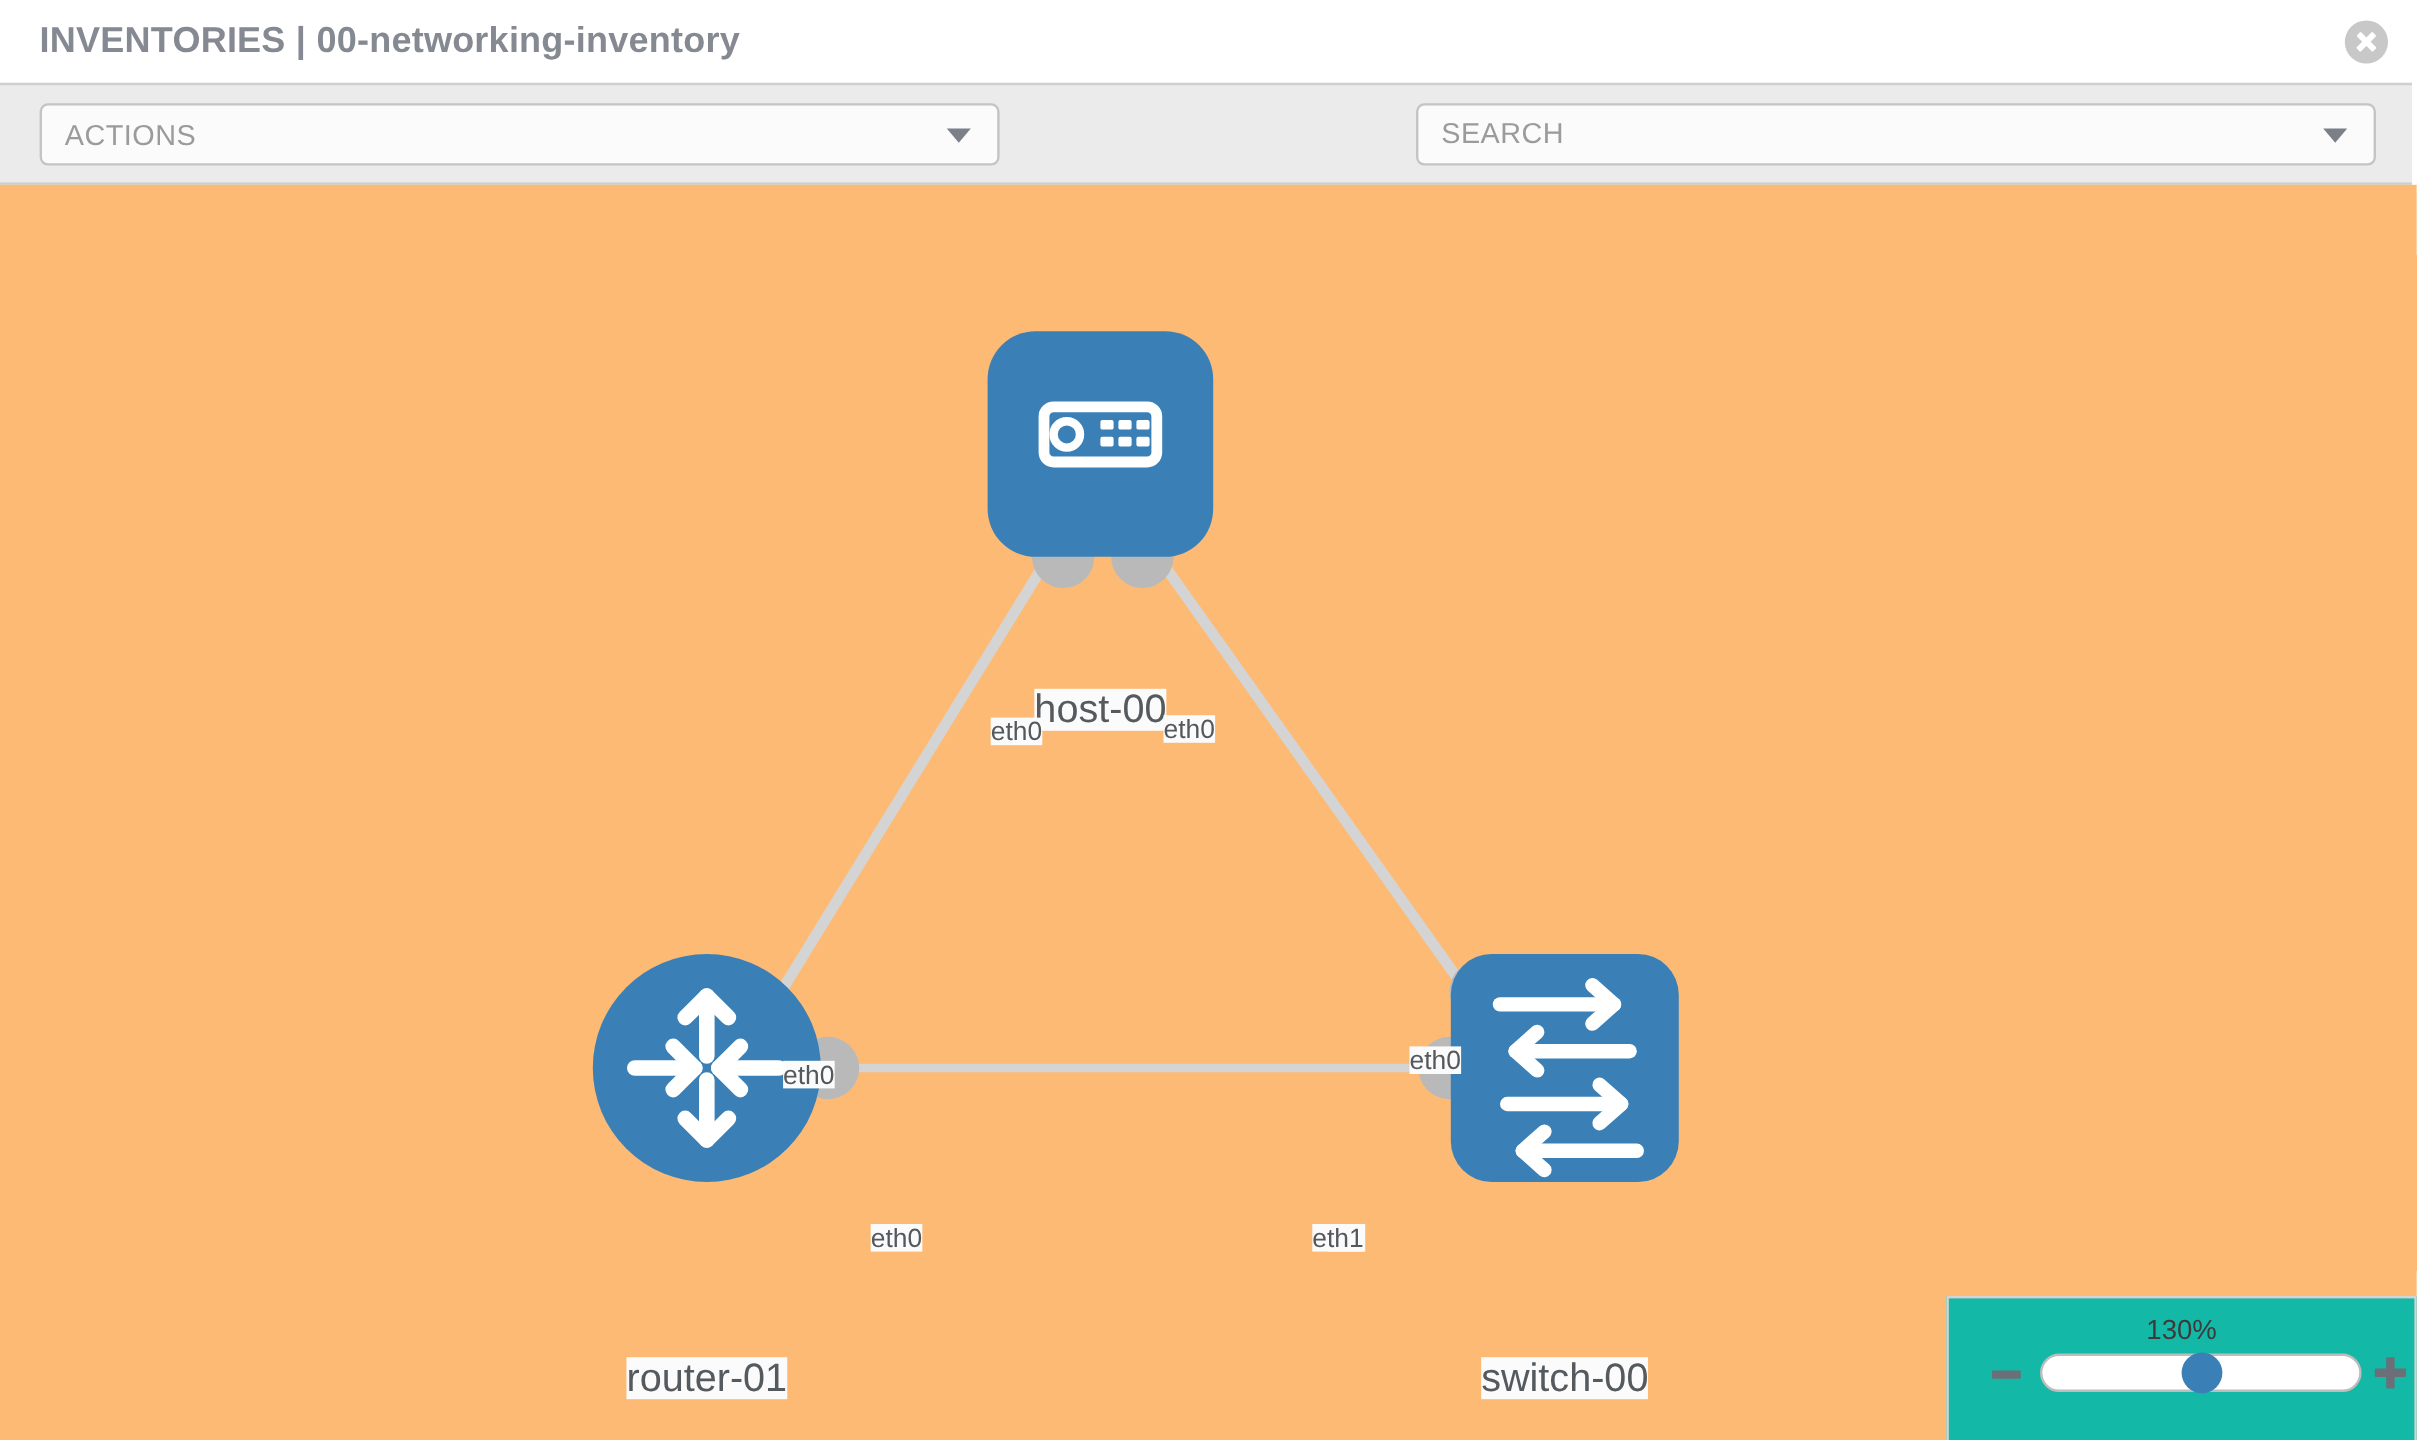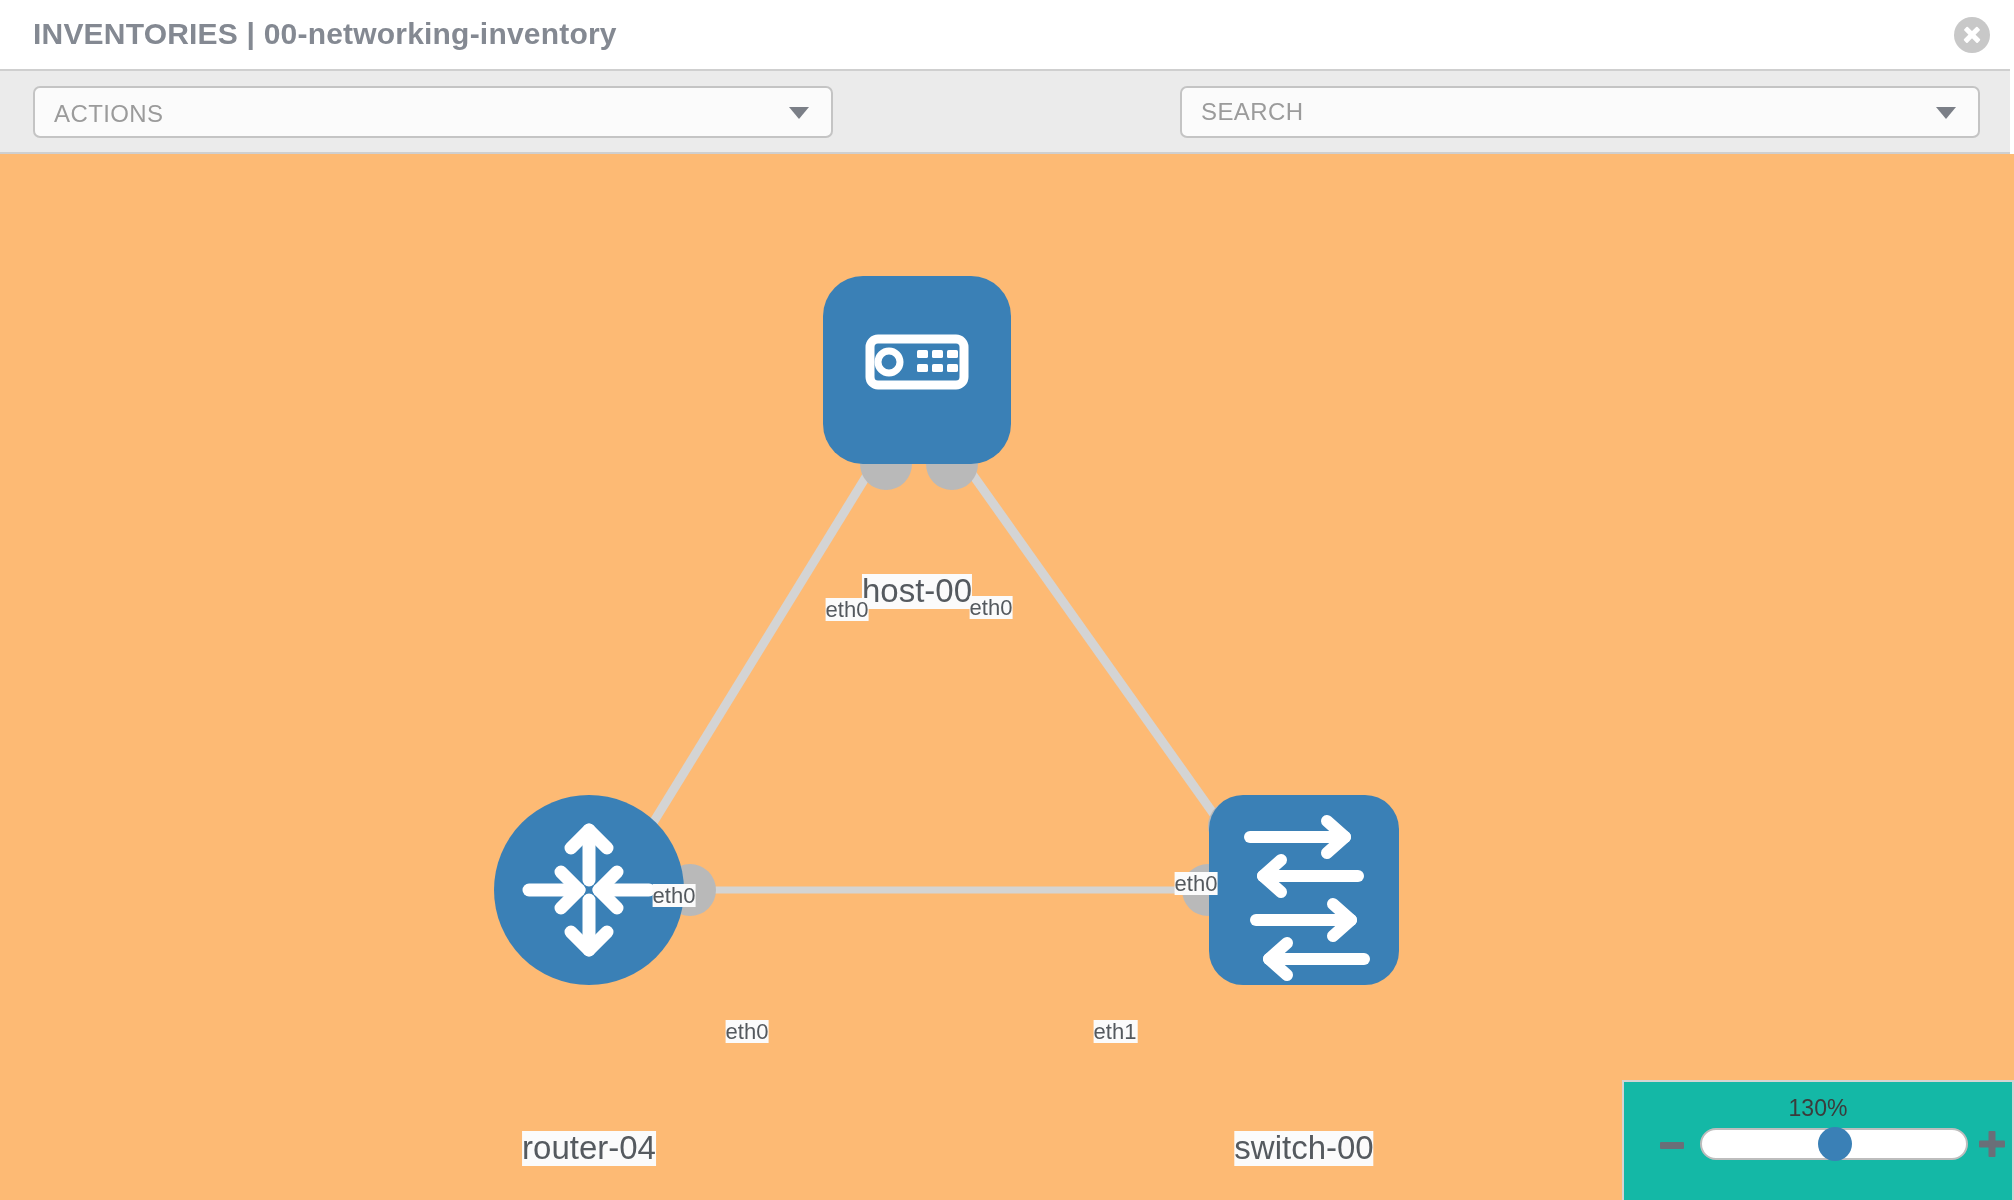--- a/index.html
+++ b/index.html
@@ -363,21 +363,21 @@
             <path d="M1281 706 L1263 722 L1281 738"></path>
           <path d="M1256 766 L1351 766"></path>
             <path d="M1333 750 L1351 766 L1333 782"></path>
           <path d="M1364 805 L1269 805"></path>
             <path d="M1287 789 L1269 805 L1287 821"></path>
         </g>
       </g>
     </svg>
 
     <div class="node-label big" style="left:917px; top:420px;">host-00</div>
-    <div class="node-label big" style="left:589px; top:977px;">router-04</div>
+    <div class="node-label big" style="left:589px; top:977px;">router-01</div>
     <div class="node-label big" style="left:1304px; top:977px;">switch-00</div>
 
     <div class="port-label" style="left:847px; top:444px;">eth0</div>
     <div class="port-label" style="left:991px; top:442px;">eth0</div>
     <div class="port-label" style="left:674px; top:730px;">eth0</div>
     <div class="port-label" style="left:1196px; top:718px;">eth0</div>
     <div class="port-label" style="left:747px; top:866px;">eth0</div>
     <div class="port-label" style="left:1122px; top:866px;">eth</div>
     <div class="port-label" style="left:1115px; top:866px;">eth1</div>
   </div>

